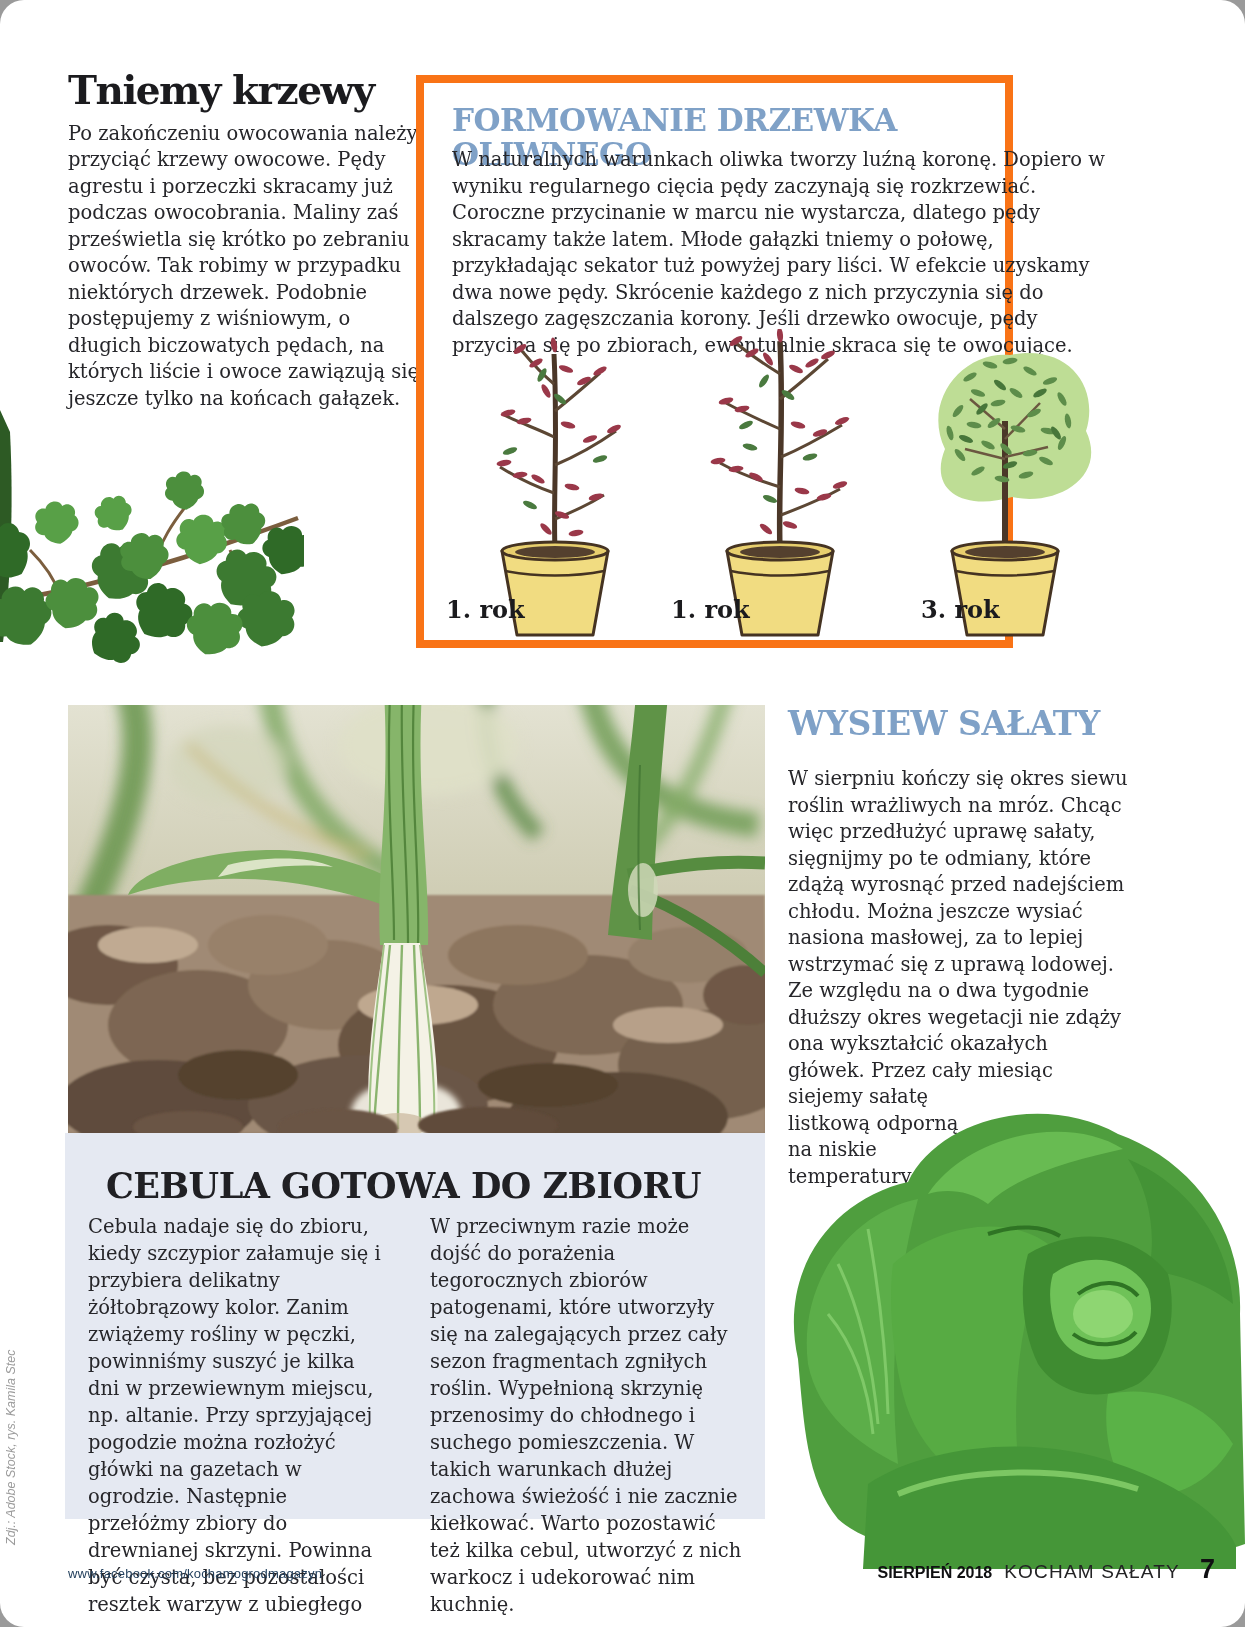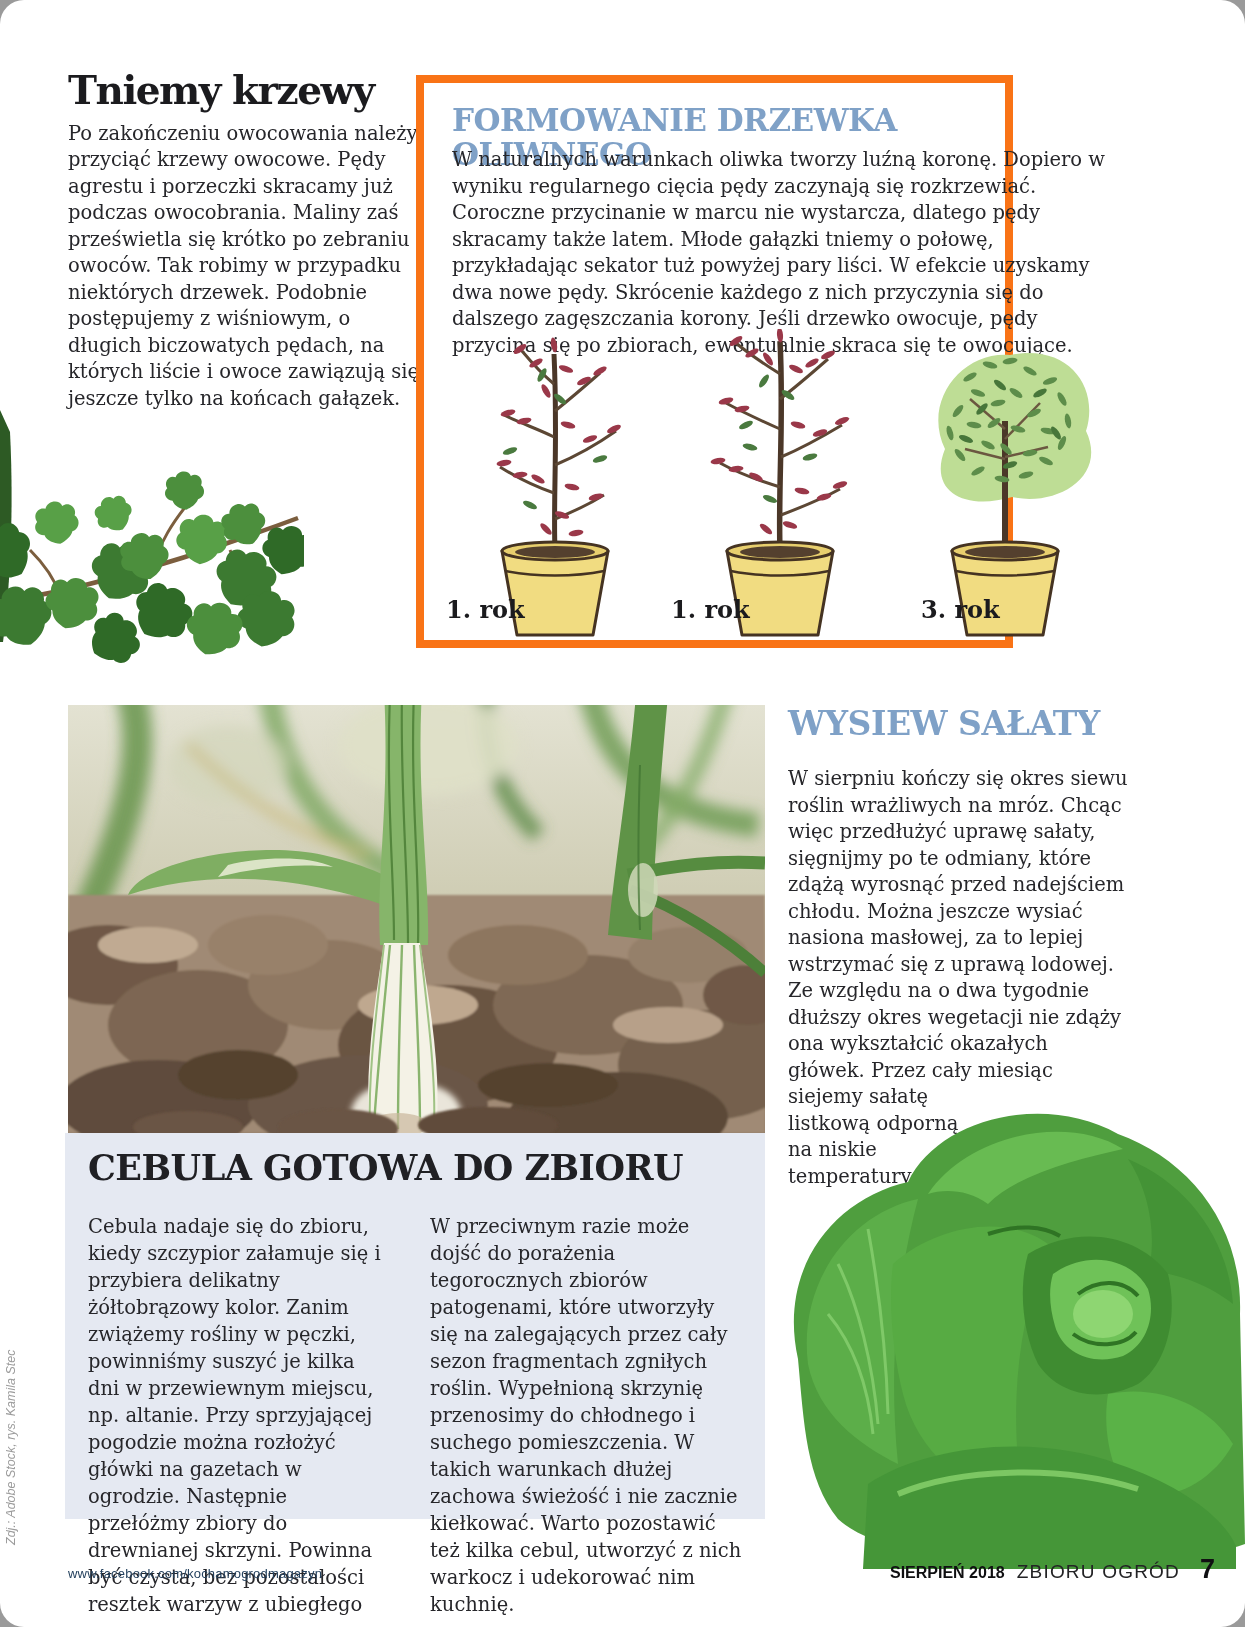--- a/index.html
+++ b/index.html
@@ -32,21 +32,21 @@
   .wysiew{position:absolute;left:788px;top:698px;width:342px;}
   .wysiew h2{margin:8px 0 24px;font:700 33px/1.1 "DejaVu Serif",serif;color:#7fa1c7;letter-spacing:-0.5px;}
   .wysiew p{font-size:19.5px;line-height:26.5px;}
   .wysiew .wrap{width:178px;}
 
   
   .lettuce{position:absolute;left:778px;top:1064px;width:467px;height:508px;z-index:1;}
 
   
   .cebula{position:absolute;left:65px;top:1133px;width:700px;height:386px;background:#e5e9f2;}
-  .cebula h2{position:absolute;left:23px;top:16px;margin:0;
+  .cebula h2{position:absolute;left:23px;top:16px;margin:18px;
              font:700 35px/1.1 "DejaVu Serif",serif;color:#202024;letter-spacing:-0.5px;}
   .cebula .cols{position:absolute;left:23px;top:80px;display:flex;gap:40px;}
   .cebula .cols p{font-size:19.5px;line-height:27px;}
   .cebula .c1{width:302px;} .cebula .c2{width:314px;}
 
   
   .credit{position:absolute;left:4px;top:1290px;height:255px;writing-mode:vertical-rl;
           transform:rotate(180deg);font:italic 12.5px "Liberation Sans",sans-serif;color:#9b9b9b;
           white-space:nowrap;}
 
@@ -378,18 +378,18 @@
       <p class="c2">W przeciwnym razie może dojść do porażenia tegorocznych zbiorów patogenami, które utworzyły się na zalegających przez cały sezon fragmentach zgniłych roślin. Wypełnioną skrzynię przenosimy do chłodnego i suchego pomieszczenia. W takich warunkach dłużej zachowa świeżość i nie zacznie kiełkować. Warto pozostawić też kilka cebul, utworzyć z nich warkocz i udekorować nim kuchnię.</p>
     </div>
   </div>
 
   <div class="credit">Zdj.: Adobe Stock, rys. Kamila Stec</div>
 
   <div class="footer">
     <span class="fb">www.facebook.com/kochamogrodmagazyn</span>
     <span class="fright">
       <span class="issue">SIERPIEŃ 2018</span>
-      <span class="mag">ZBIORU OGRÓD</span>
+      <span class="mag">KOCHAM SAŁATY</span>
       <span class="pageno">7</span>
     </span>
   </div>
 
 </div>
 
 </body></html>

